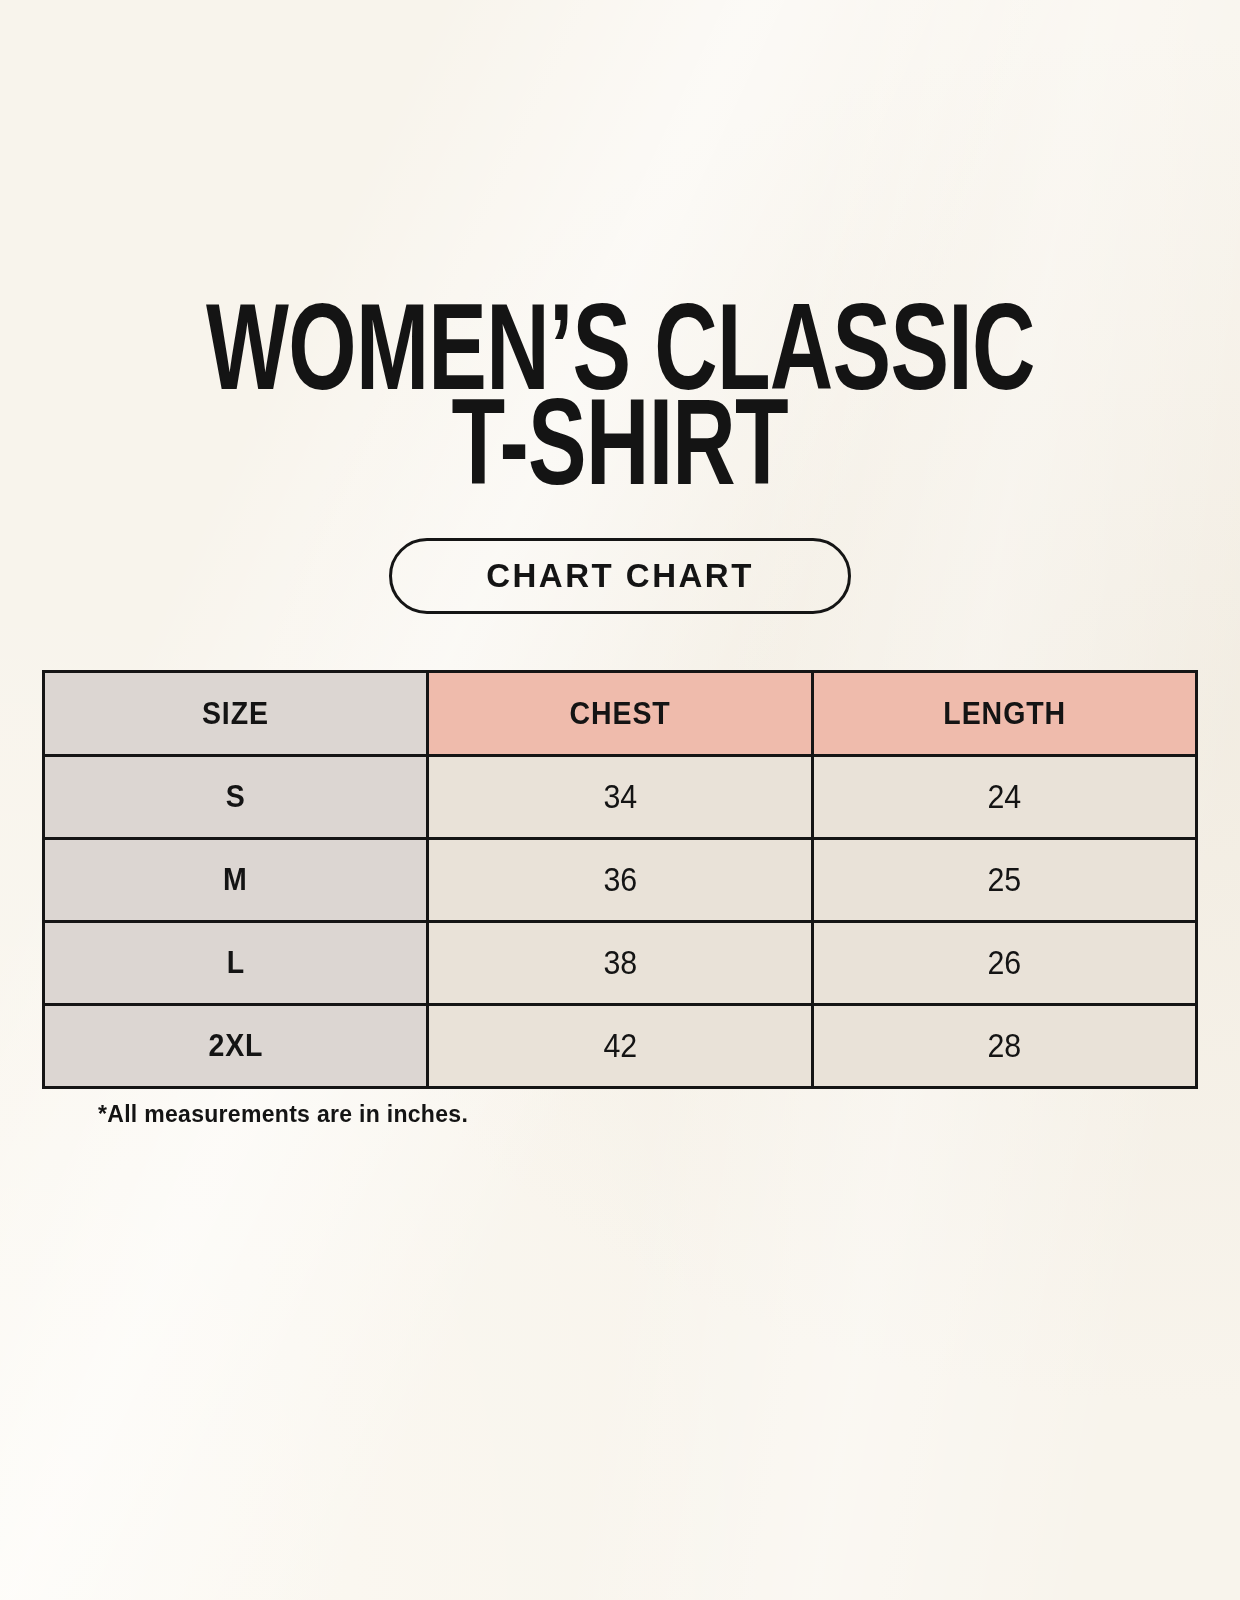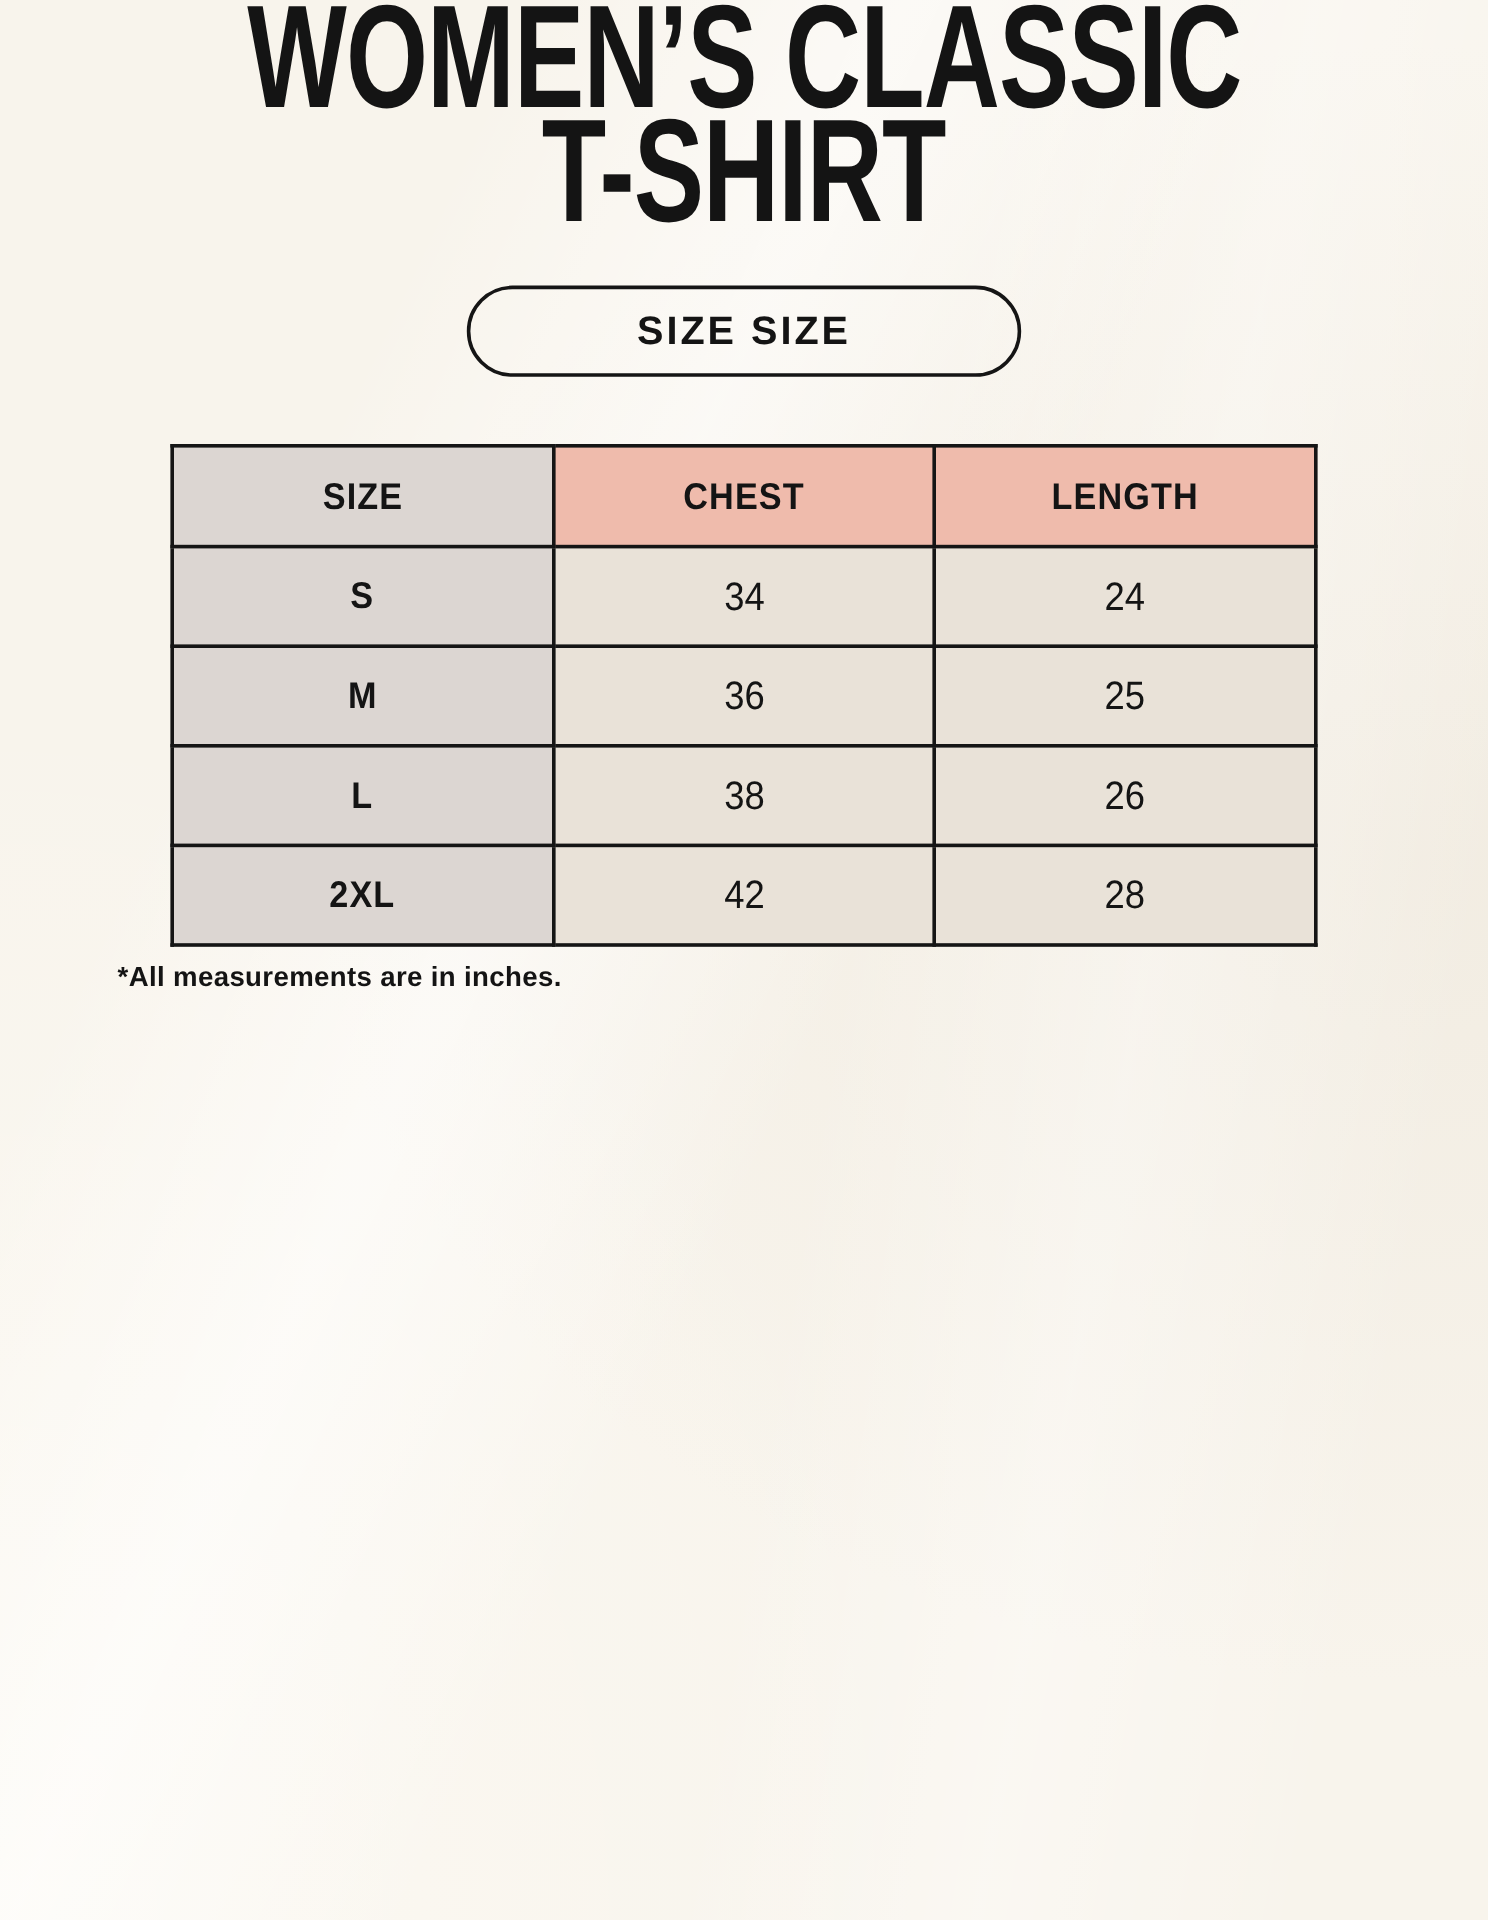--- a/index.html
+++ b/index.html
@@ -28,20 +28,21 @@
     background:
       linear-gradient(115deg, rgba(255,255,255,0) 22%, rgba(255,255,255,0.55) 38%, rgba(255,255,255,0) 55%),
       linear-gradient(100deg, rgba(255,255,255,0) 55%, rgba(255,255,255,0.35) 72%, rgba(255,255,255,0) 90%),
       radial-gradient(ellipse at 0% 100%, rgba(255,253,248,0.6), rgba(255,253,248,0) 45%),
       radial-gradient(ellipse at 95% 45%, rgba(230,222,207,0.35), rgba(230,222,207,0) 55%);
   }
   .page {
     position: relative;
     width: 1240px;
     height: 1600px;
+    padding-top: 300px;
   }
   .title {
     text-align: center;
     font-weight: bold;
     line-height: 0.78;
     margin: 0;
   }
   .title-line {
     display: block;
     white-space: nowrap;
@@ -64,21 +65,21 @@
     align-items: center;
     justify-content: center;
     font-family: "Liberation Sans", sans-serif;
     font-size: 33px;
     font-weight: bold;
     letter-spacing: 2.5px;
     color: var(--text);
     cursor: pointer;
   }
   .size-table {
-    width: 956px;
+    width: 1156px;
     margin: 56px auto 0 auto;
     border-collapse: collapse;
     table-layout: fixed;
   }
   .size-table th, .size-table td {
     border: 3px solid var(--table-border);
     text-align: center;
     vertical-align: middle;
     padding: 0;
   }
@@ -114,21 +115,21 @@
 
 <div class="bg-texture"></div>
 
 <div class="page">
 
   <h1 class="title">
     <span class="title-line"><span>WOMEN’S CLASSIC</span></span>
     <span class="title-line"><span>T-SHIRT</span></span>
   </h1>
 
-  <div class="size-chart-pill">SIZE SIZE</div>
+  <div class="size-chart-pill">CHART CHART</div>
 
   <table class="size-table">
     <thead>
       <tr>
         <th class="col-size"><span class="hdr-text">SIZE</span></th>
         <th><span class="hdr-text">CHEST</span></th>
         <th><span class="hdr-text">LENGTH</span></th>
       </tr>
     </thead>
     <tbody>

